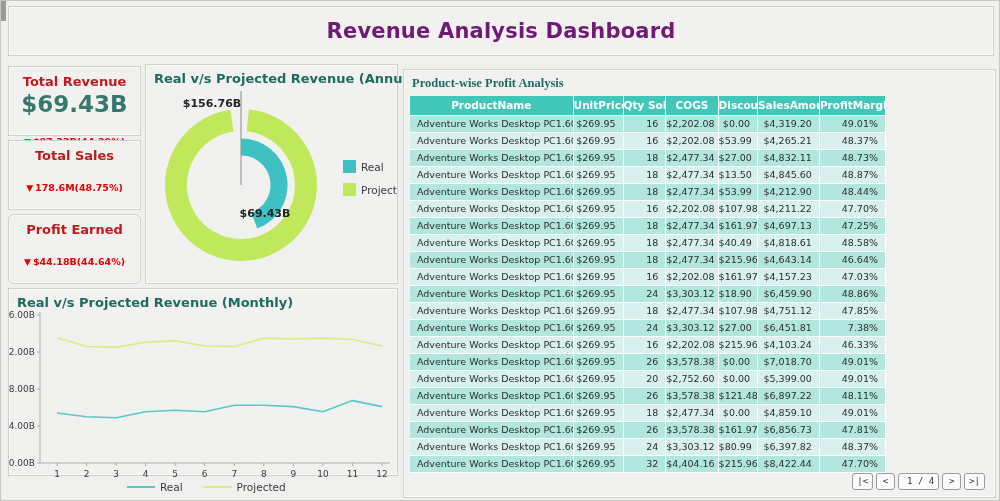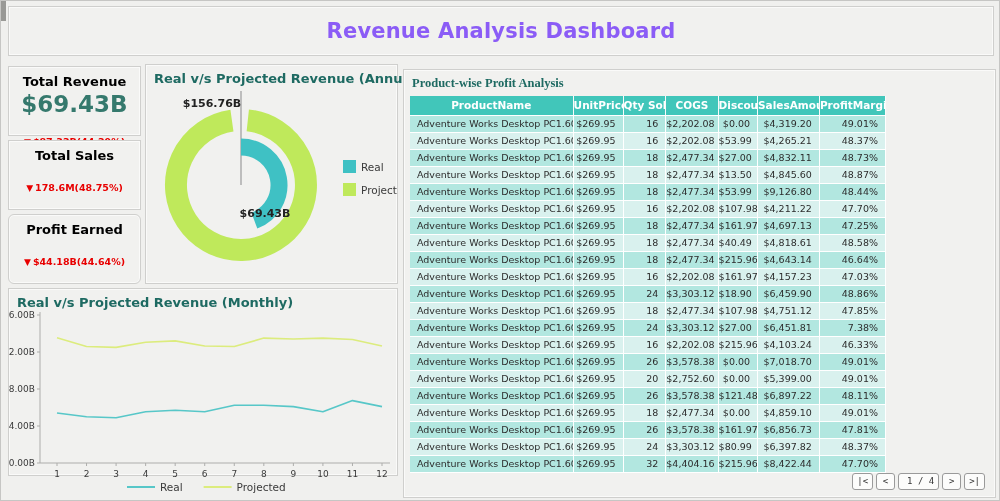--- a/index.html
+++ b/index.html
@@ -14,26 +14,26 @@
   }
   .panel {
     position: absolute; background: #f1f1ef;
     border: 1px solid #cfcfcd; box-shadow: 0 0 0 1px #fafaf9 inset;
   }
   
   #corner-tab { position:absolute; left:0; top:3; width:5px; height:20px; background:#999996; }
   
   #header { left:7px; top:5px; width:986px; height:50px; }
   #header .title {
-    text-align:center; font-size:21px; font-weight:bold; color:#8b5cf6;
+    text-align:center; font-size:21px; font-weight:bold; color:#701a75;
     padding-top:12px; letter-spacing:0.2px;
   }
   
   .kpi { left:7px; width:133px; height:70px; text-align:center; }
-  .kpi .kpi-label { font-size:13px; font-weight:bold; color:#000000; margin-top:7px; }
+  .kpi .kpi-label { font-size:13px; font-weight:bold; color:#b91c1c; margin-top:7px; }
   .kpi .kpi-value { font-size:23px; font-weight:bold; color:#35796d; margin-top:2px; }
   .kpi .kpi-change { font-size:9.5px; font-weight:bold; color:#e80000; margin-top:19px; }
   .kpi .kpi-change .arrow { font-size:9px; margin-right:2px; }
   
   .panel-title {
     font-size:13px; font-weight:bold; color:#1e6a62; padding:6px 0 0 8px;
     white-space:nowrap;
   }
   
   #donut-panel { left:144px; top:63px; width:253px; height:220px; }
@@ -207,21 +207,21 @@
             <td>$13.50</td>
             <td>$4,845.60</td>
             <td>48.87%</td>
           </tr>
           <tr class="odd">
             <td class="left">Adventure Works Desktop PC1.60 ED160 Black</td>
             <td>$269.95</td>
             <td>18</td>
             <td>$2,477.34</td>
             <td>$53.99</td>
-            <td>$9,126.80</td>
+            <td>$4,212.90</td>
             <td>48.44%</td>
           </tr>
           <tr class="even">
             <td class="left">Adventure Works Desktop PC1.60 ED160 Black</td>
             <td>$269.95</td>
             <td>16</td>
             <td>$2,202.08</td>
             <td>$107.98</td>
             <td>$4,211.22</td>
             <td>47.70%</td>

